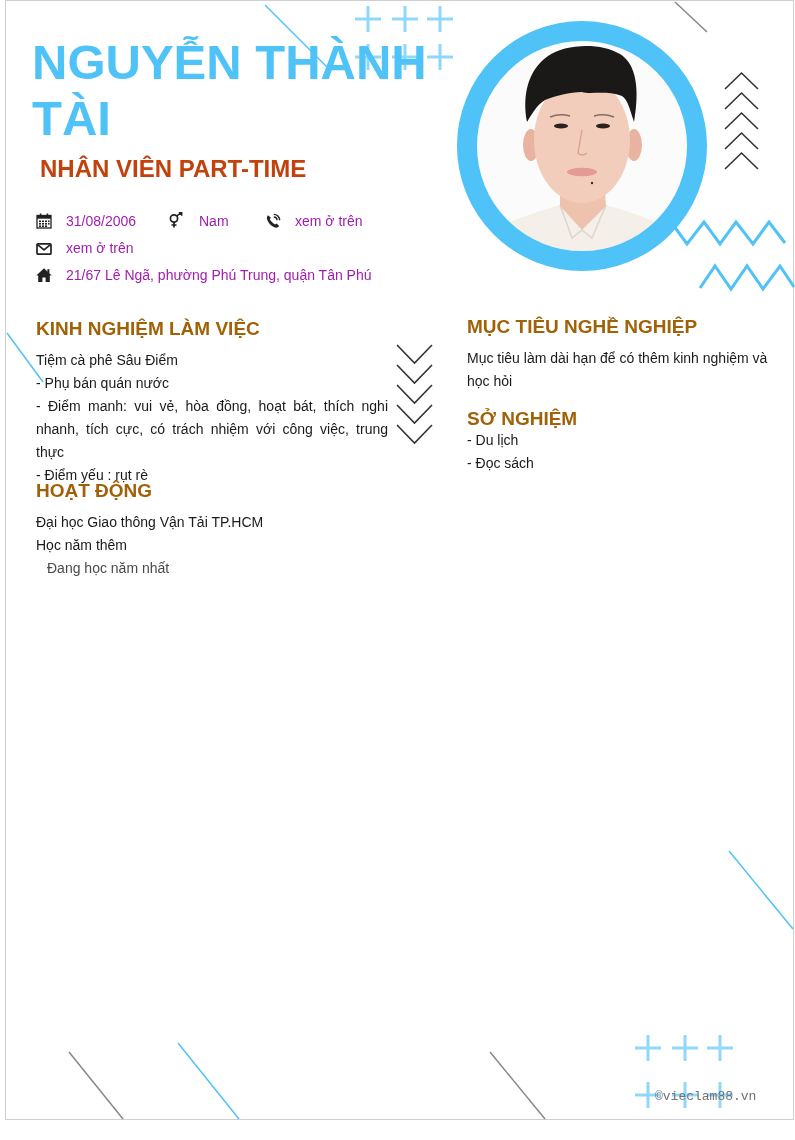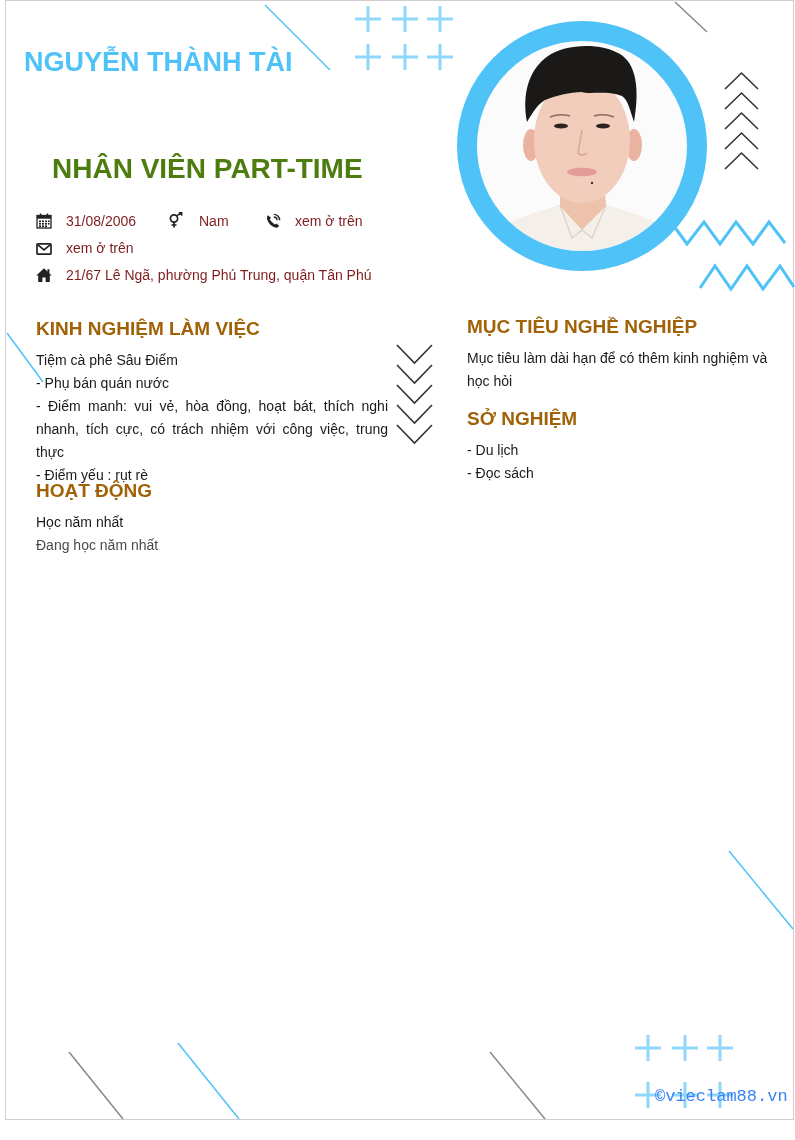--- a/index.html
+++ b/index.html
@@ -3,32 +3,32 @@
 <meta charset="utf-8">
 <style>
   html, body { margin: 0; padding: 0; background: #ffffff; }
   body { width: 795px; height: 1140px; position: relative; overflow: hidden;
          font-family: "Liberation Sans", sans-serif; color: #1a1a1a; }
   .page { position: absolute; left: 5px; top: 0; width: 787px; height: 1118px;
           border: 1px solid #cfcfcf; background: #fff; }
   .deco { position: absolute; left: 0; top: 0; width: 795px; height: 1140px; pointer-events: none; }
   .photo-wrap { position: absolute; left: 0; top: 0; width: 795px; height: 1140px; pointer-events: none; }
   .abs { position: absolute; z-index: 3; }
-  .name { left: 24px; top: 34px; width: 400px; font-size: 27px; font-weight: bold;
+  .name { left: 32px; top: 34px; width: 400px; font-size: 49px; font-weight: bold;
           line-height: 56px; color: #4fc3f7; }
-  .job { left: 52px; top: 152px; font-size: 28px; font-weight: bold; line-height: 34px;
-         color: #4d7c0f; white-space: nowrap; }
-  .ctext { font-size: 14px; line-height: 27px; color: #7f1d1d; white-space: nowrap; }
+  .job { left: 40px; top: 152px; font-size: 24px; font-weight: bold; line-height: 34px;
+         color: #c2410c; white-space: nowrap; }
+  .ctext { font-size: 14px; line-height: 27px; color: #a21caf; white-space: nowrap; }
   .cicon { width: 16px; height: 16px; }
   .h2 { font-size: 19px; font-weight: bold; line-height: 26px; color: #a16207; white-space: nowrap; }
   .body { font-size: 14px; line-height: 23px; color: #1a1a1a; }
   .body div { text-align: justify; }
-  .muted { color: #4a4a4a; }
-  .footer { left: 655px; top: 1088px; font-family: "Liberation Mono", monospace; font-size: 17px;
-            line-height: 18px; color: #3b82f6; }
+  .muted { color: #4a4a4a; margin-left: 11px; }
+  .footer { left: 655px; top: 1088px; font-family: "Liberation Mono", monospace; font-size: 13px;
+            line-height: 18px; color: #737373; }
 </style>
 </head>
 <body>
 
 <div class="page"></div>
 
 <svg class="deco" viewBox="0 0 795 1140" style="z-index:1">
   <g stroke="#8fd8fb" stroke-width="3" fill="none">
     <path d="M355 19h26M368 6v26M392 19h26M405 6v26M427 19h26M440 6v26"></path>
     <path d="M355 57h26M368 44v26M392 57h26M405 44v26M427 57h26M440 44v26"></path>
@@ -156,26 +156,27 @@
 <div class="abs h2" style="left:36px;top:316px">KINH NGHIỆM LÀM VIỆC</div>
 <div class="abs body" style="left:36px;top:349px;width:352px">
   <div>Tiệm cà phê Sâu Điểm</div>
   <div>- Phụ bán quán nước</div>
   <div>- Điểm manh: vui vẻ, hòa đồng, hoạt bát, thích nghi nhanh, tích cực, có trách nhiệm với công việc, trung thực</div>
   <div>- Điểm yếu : rụt rè</div>
 </div>
 
 <div class="abs h2" style="left:36px;top:478px">HOẠT ĐỘNG</div>
 <div class="abs body" style="left:36px;top:511px;width:352px">
-  <div>Học năm nhất</div>
+  <div>Đại học Giao thông Vận Tải TP.HCM</div>
+  <div>Học năm thêm</div>
   <div class="muted">Đang học năm nhất</div>
 </div>
 
 <div class="abs h2" style="left:467px;top:314px">MỤC TIÊU NGHỀ NGHIỆP</div>
 <div class="abs body" style="left:467px;top:347px;width:318px">Mục tiêu làm dài hạn để có thêm kinh nghiệm và học hỏi</div>
 
 <div class="abs h2" style="left:467px;top:406px">SỞ NGHIỆM</div>
-<div class="abs body" style="left:467px;top:439px;width:318px">
+<div class="abs body" style="left:467px;top:429px;width:318px">
   <div>- Du lịch</div>
   <div>- Đọc sách</div>
 </div>
 
 <div class="abs footer">©vieclam88.vn</div>
 
 </body></html>

